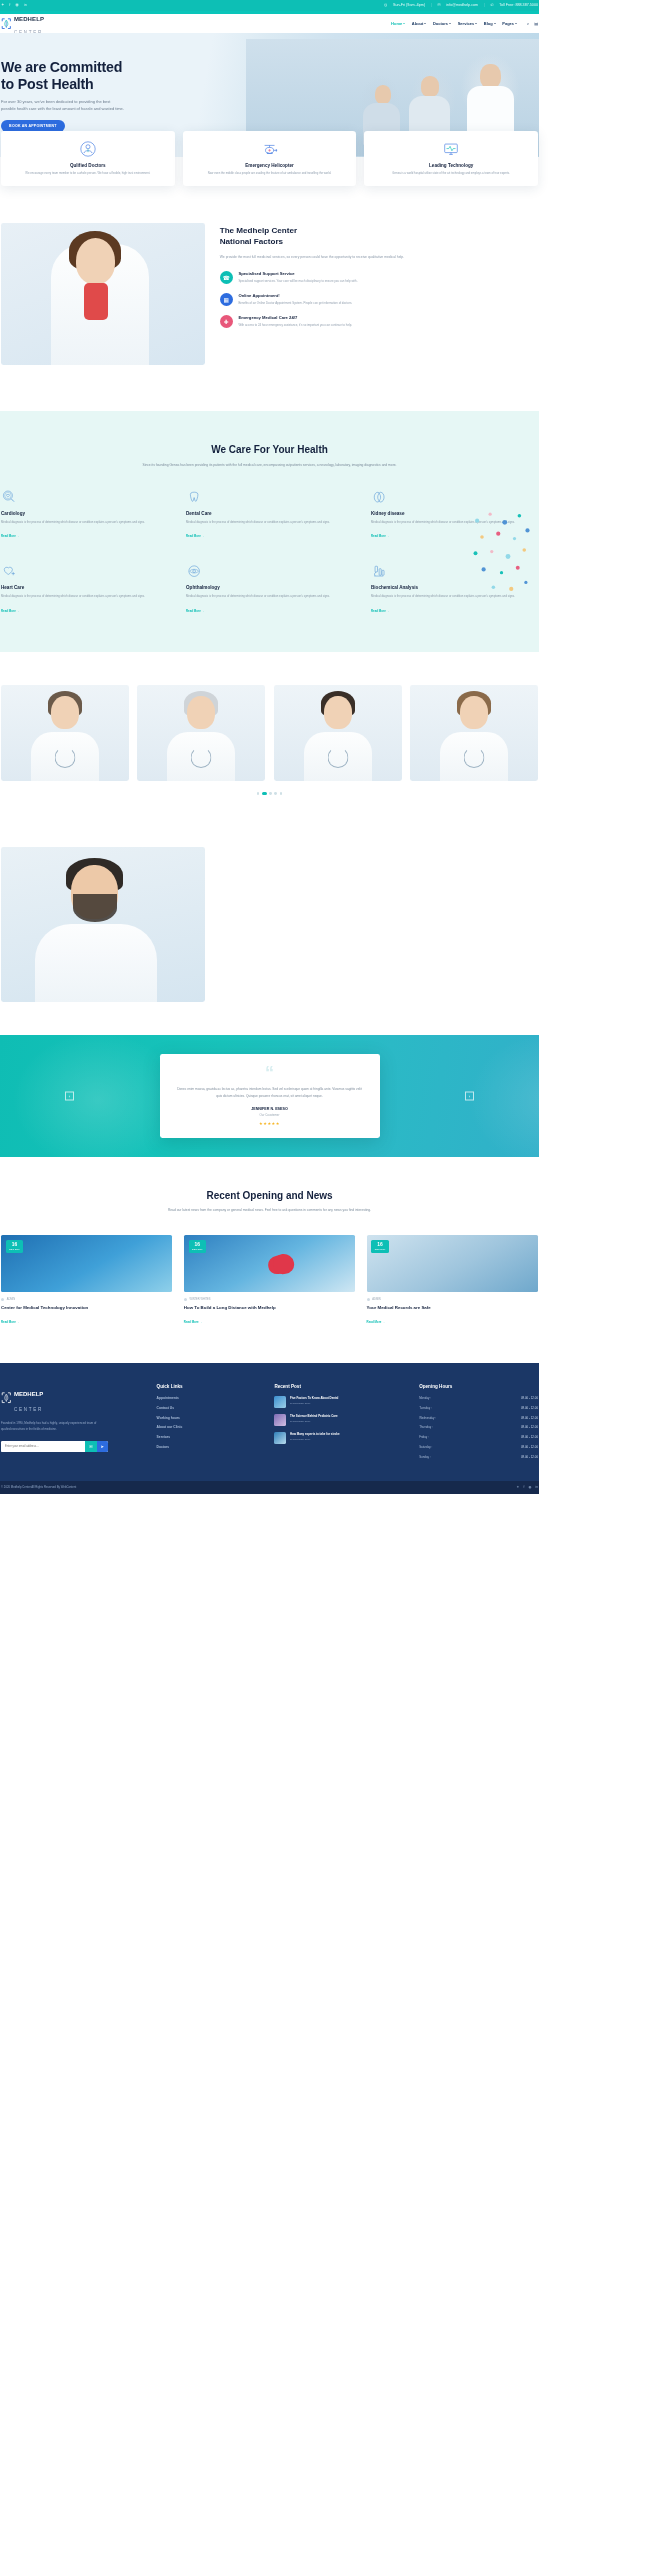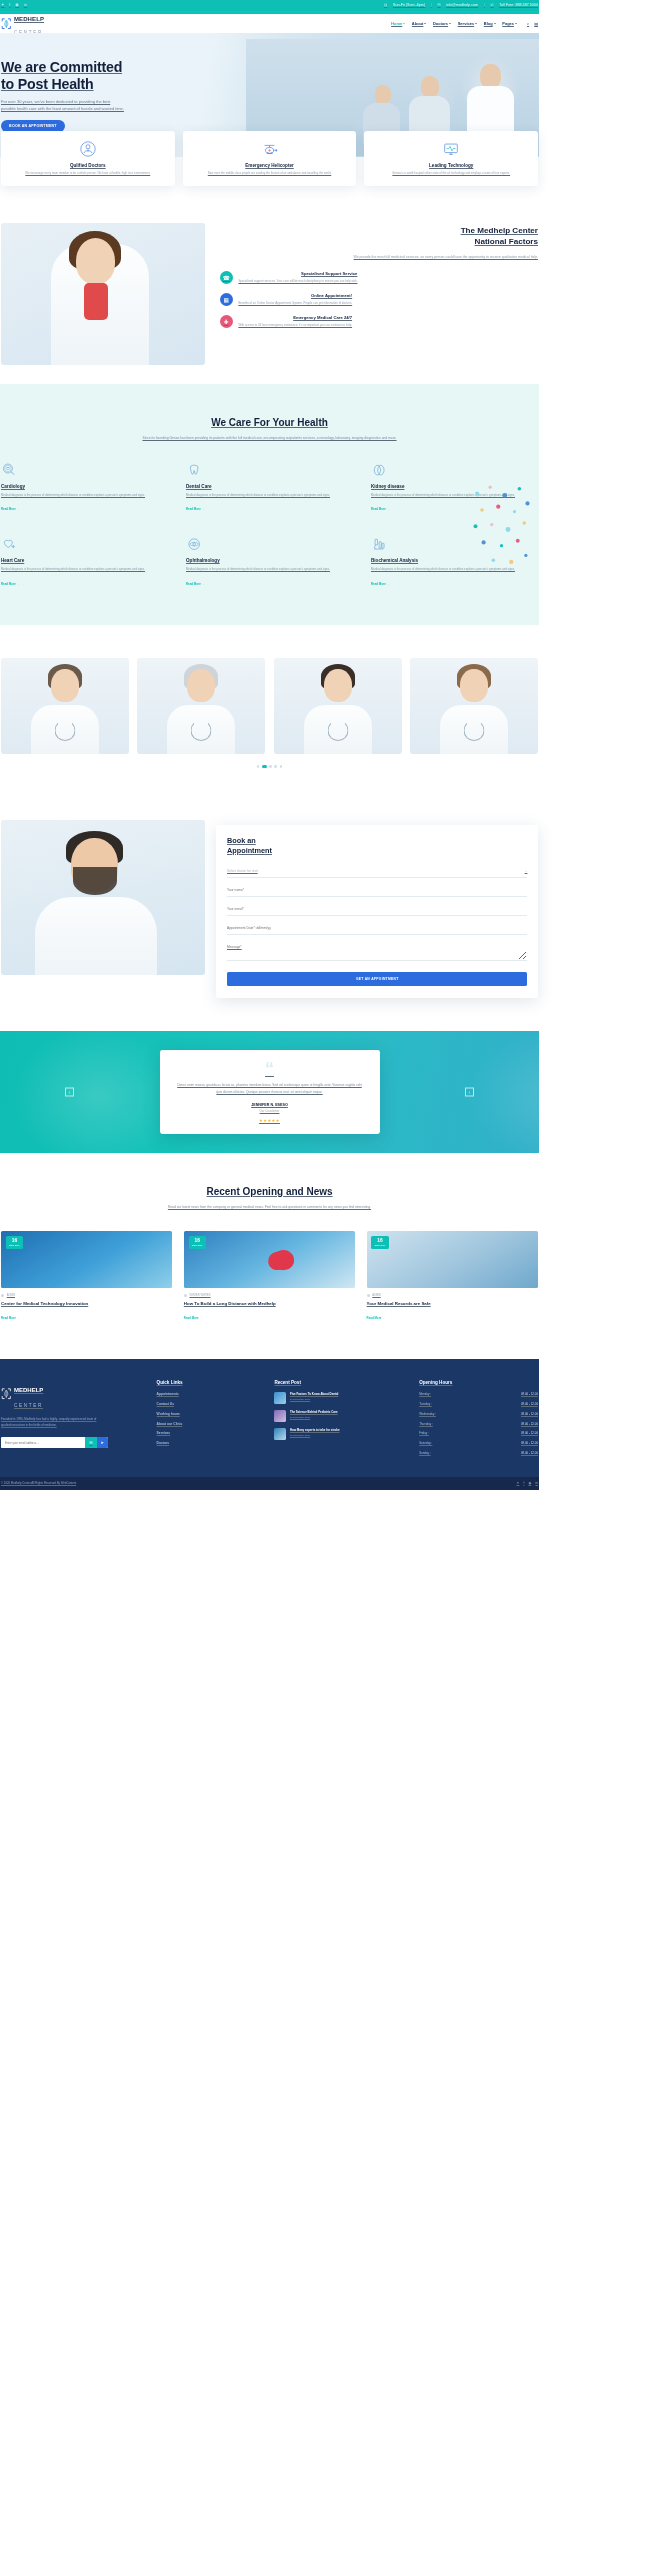--- a/index.html
+++ b/index.html
@@ -1,21 +1,21 @@
 <!DOCTYPE html>
 <html style="font-size:13px"><head>
 <meta charset="utf-8">
 <style>
   * { margin:0; padding:0; box-sizing:border-box; }
   body {
     width:651px; background:#fff;
     font-family:"Liberation Sans", sans-serif;
     color:#5b6b7c; -webkit-font-smoothing:antialiased;
   }
-  .wrap { width:539px; position:relative;text-decoration:underline; }
+  .wrap { width:539px; position:relative; }
   .container { width:537px; margin:0 auto; position:relative; }
 
   
   .topbar { background:#0dbfb5; height:10.6px; display:flex; align-items:center; }
   .topbar .container { display:flex; align-items:center; justify-content:space-between; }
   .tb-social { display:flex; gap:4.9px; }
   .tb-social span { font-size:4.1px; color:#bff0ec; line-height:1; }
   .tb-info { display:flex; align-items:center; gap:5.7px; font-size:3.7px; color:#e6fbf9; }
   .tb-info .sep { color:#6fd8d1; }
   .tb-info i { font-style:normal; }
@@ -59,21 +59,21 @@
   
   .features { position:relative; margin-top:-26px; z-index:6; }
   .features .container { display:flex; gap:8.1px; }
   .fcard { flex:1; background:#fff; border-radius:3.3px; padding:9px 8.1px 9.8px; text-align:center;
     box-shadow:0 2.4px 11.4px rgba(30,60,90,.10); }
   .fcard .ficon { width:18px;height:18px;margin:0 auto 4.9px; }
   .fcard h3 { font-size:4.6px; color:#14213d; font-weight:bold; margin-bottom:3.3px; }
   .fcard p { font-size:2.8px; line-height:1.85; color:#92a0b0; }
 
   
-  .about { padding:37px 0 19px;text-align:right; }
+  .about { padding:37px 0 46px; }
   .about .container { display:flex; gap:14.7px; align-items:flex-start; }
   .about-img { width:204px; height:142px; border-radius:2.4px; position:relative; overflow:hidden;
     background:linear-gradient(160deg,#e8f0f6 0%,#d7e6f1 100%); }
   .about-img .doc { position:absolute; left:50px; top:21px; width:98px; height:122px;
     background:linear-gradient(180deg,#fdfefe 0%,#eef4f8 100%); border-radius:33px 33px 0 0; }
   .about-img .face { position:absolute; left:75px; top:14.7px; width:39px;height:46px;
     background:#f0d2b6; border-radius:50% 50% 44% 44%; }
   .about-img .hair { position:absolute; left:68px; top:8.1px; width:52px;height:39px;
     background:#5c3a22; border-radius:50% 50% 30% 30%; }
   .about-img .shirt { position:absolute; left:83px; top:60px; width:24.4px;height:37px; background:#e04a4a; border-radius:4.9px; }
@@ -520,35 +520,20 @@
   </div>
 
   <div class="appt">
     <div class="container">
       <div class="appt-img">
         <div class="acoat"></div>
         <div class="ahair"></div>
         <div class="ah"></div>
         <div class="abeard"></div>
       </div>
-      <div class="appt-form">
-        <h2>
-          <span>Book an</span><br>
-          <span>Appointment</span>
-        </h2>
-        <div class="fld sel">
-          <span>Select doctor for visit</span>
-          <span>⌄</span>
-        </div>
-        <input class="fld" placeholder="Your name*" style="">
-        <input class="fld" placeholder="Your email*" style="">
-        <input class="fld" placeholder="Appointment Date*: dd/mm/yy" style="">
-        <textarea class="fld ta" placeholder="Message*" style=""></textarea>
-        <button class="btn-appt">GET AN APPOINTMENT</button>
-      </div>
     </div>
   </div>
 
   <div class="testi">
     <div class="tarrow l">‹</div>
     <div class="tarrow r">›</div>
     <div class="container">
       <div class="tcard">
         <div class="tquote">“</div>
         <p>Donec enim massa, gravida ac lectus ac, pharetra interdum lectus. Sed vel scelerisque quam at fringilla ante. Vivamus sagittis velit quis dictum ultricies. Quisque posuere rhoncus erat, sit amet aliquet neque.</p>

